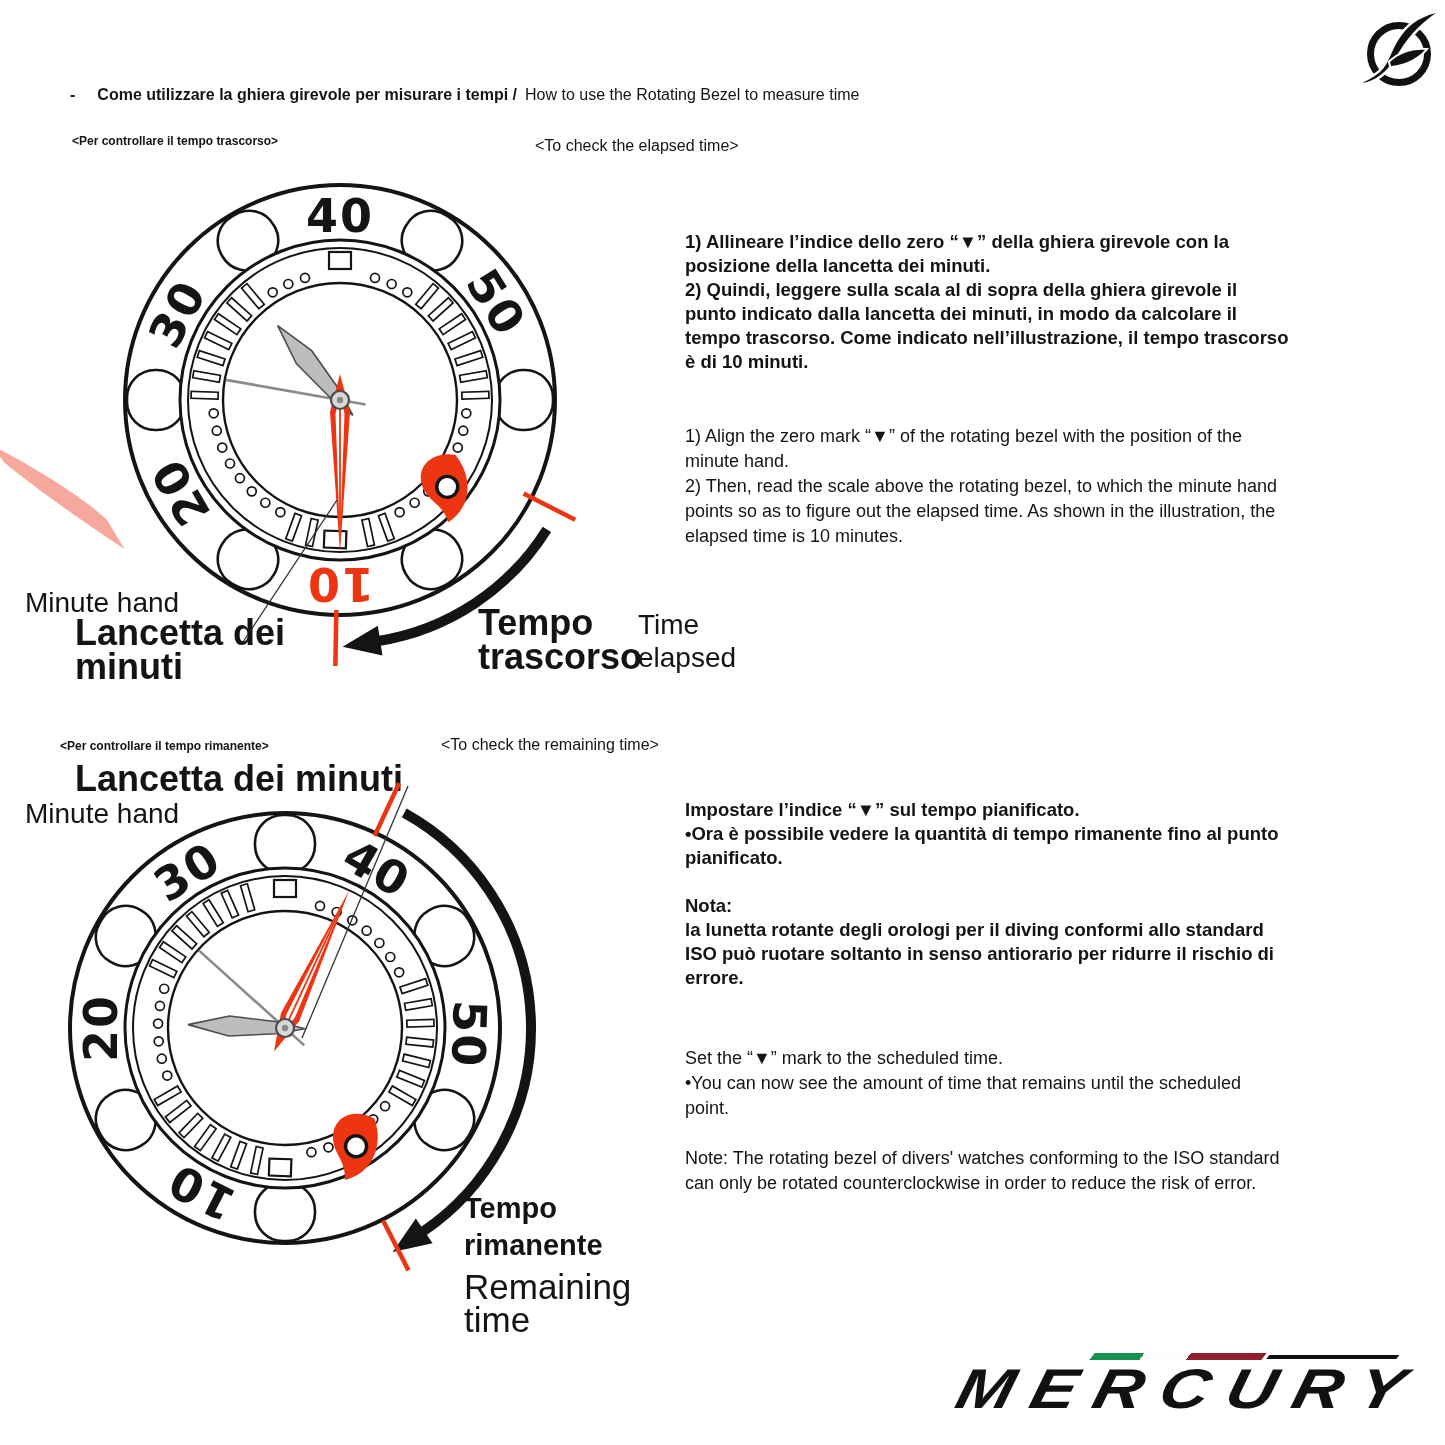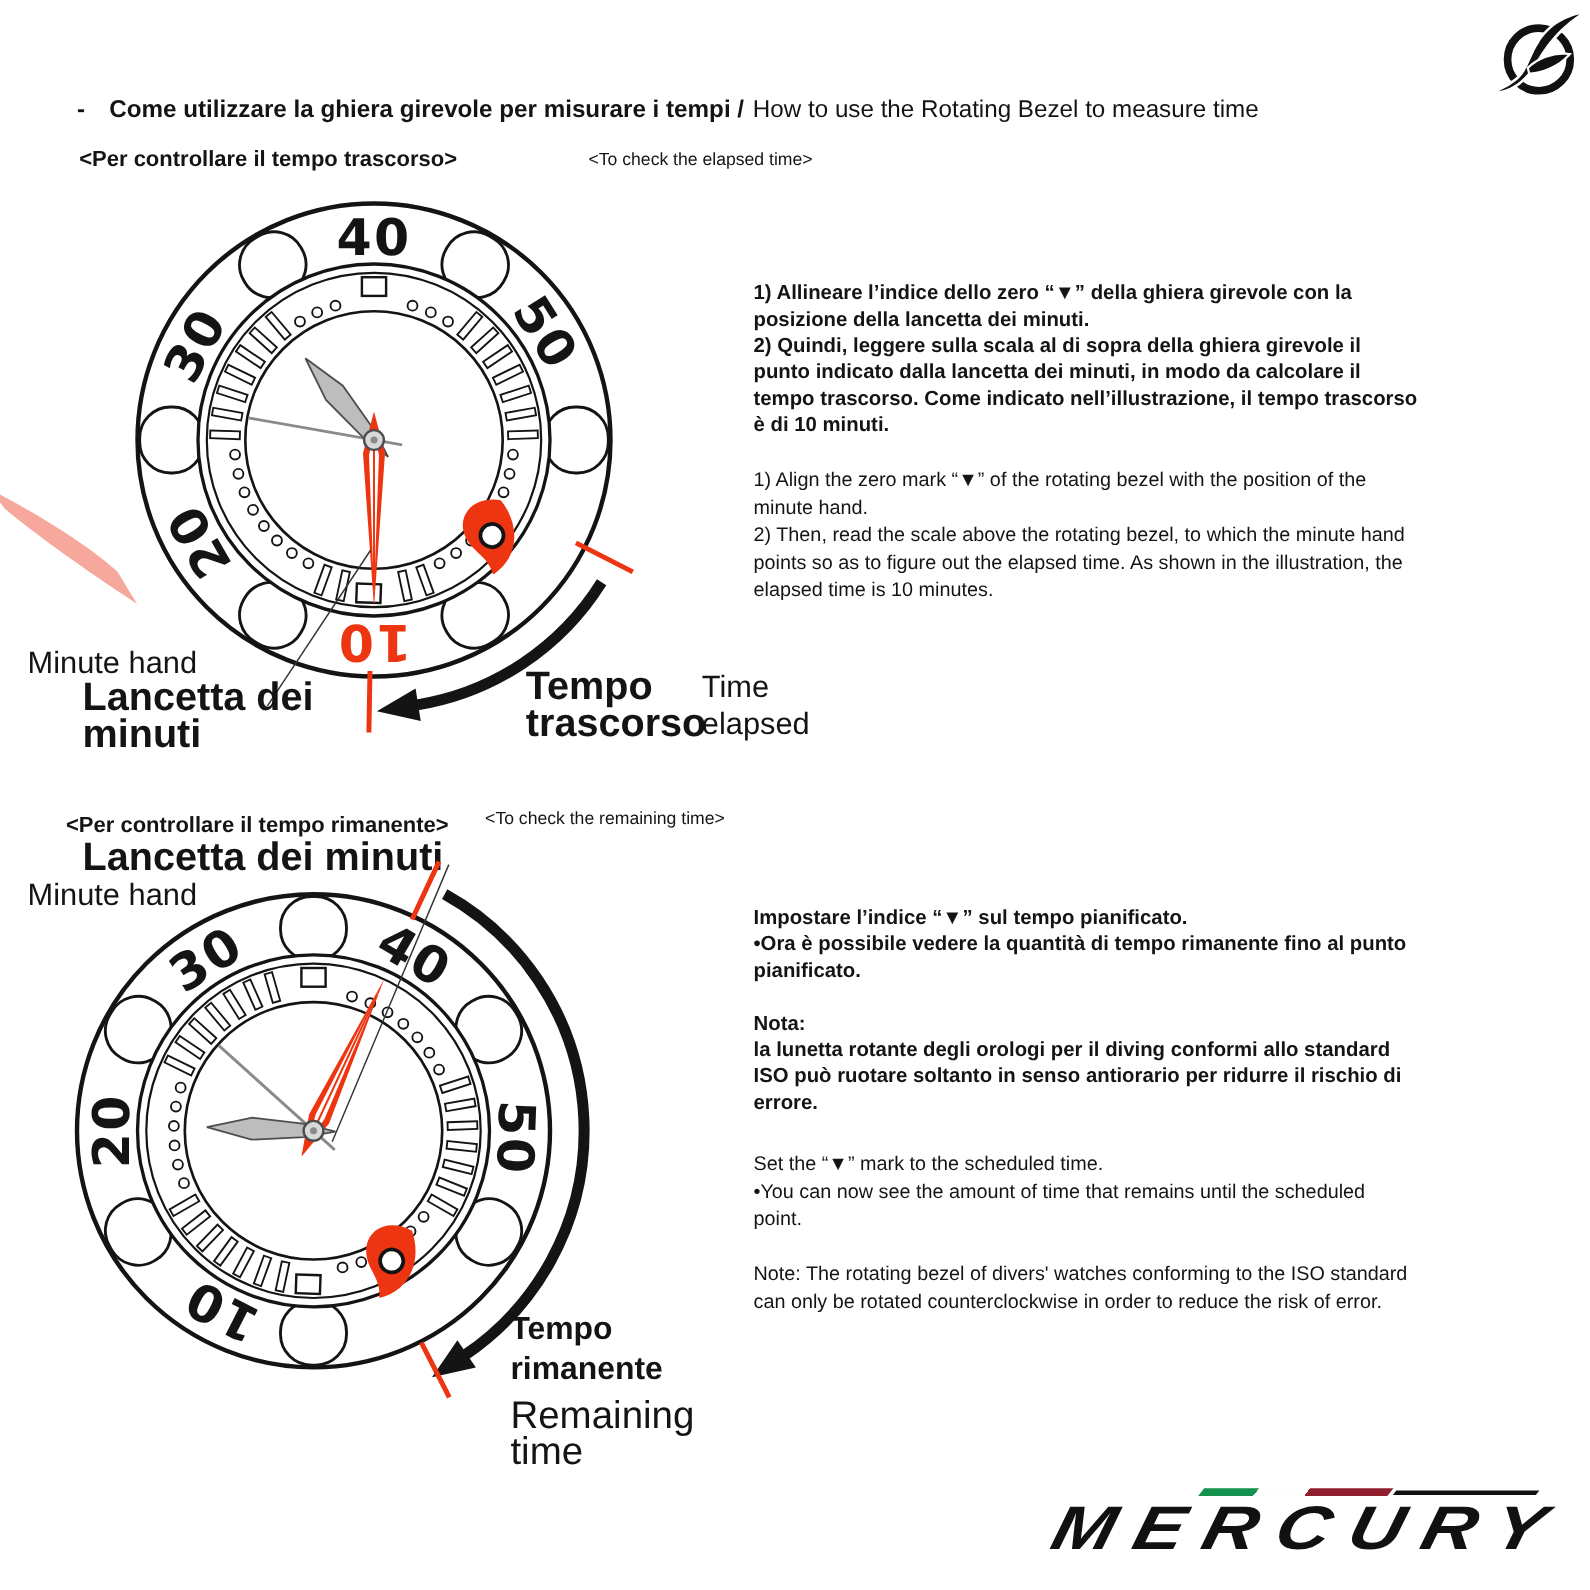--- a/index.html
+++ b/index.html
@@ -1,26 +1,26 @@
 <!DOCTYPE html>
 <html><head>
 <meta charset="utf-8">
 <style>
   html,body{margin:0;padding:0;background:#fff;}
   body{width:1445px;height:1445px;position:relative;overflow:hidden;
        font-family:"Liberation Sans",sans-serif;color:#141414;}
   .abs{position:absolute;}
   .pre{white-space:pre;}
   .b{font-weight:bold;}
-  .title{left:70px;top:86px;font-size:22px;}
+  .title{left:70px;top:86px;font-size:16px;}
   .title .dash{margin-right:22px;}
   .title .en{font-weight:normal;margin-left:8px;}
-  .h-it{font-weight:bold;font-size:20px;}
+  .h-it{font-weight:bold;font-size:12px;}
   .h-en{font-size:16px;}
-  .para-it{font-weight:bold;font-size:18.5px;line-height:24px;margin-top:24px;}
+  .para-it{font-weight:bold;font-size:18.5px;line-height:24px;}
   .para-en{font-size:18px;line-height:25px;margin-top:24px;}
   .lbl-reg{font-size:28px;line-height:33px;}
   .lbl-bold{font-weight:bold;font-size:36px;line-height:34px;}
   .lbl-bold2{font-weight:bold;font-size:29px;line-height:37px;}
   .lbl-reg2{font-size:35px;line-height:33px;}
   svg{overflow:visible;display:block;}
   
   .mercury{left:960px;top:1348px;width:480px;height:80px;}
   .mercury .word{position:absolute;left:6px;top:8px;font-size:56px;font-weight:bold;
      font-style:italic;letter-spacing:14px;transform:skewX(-14deg) scaleX(1.22);

